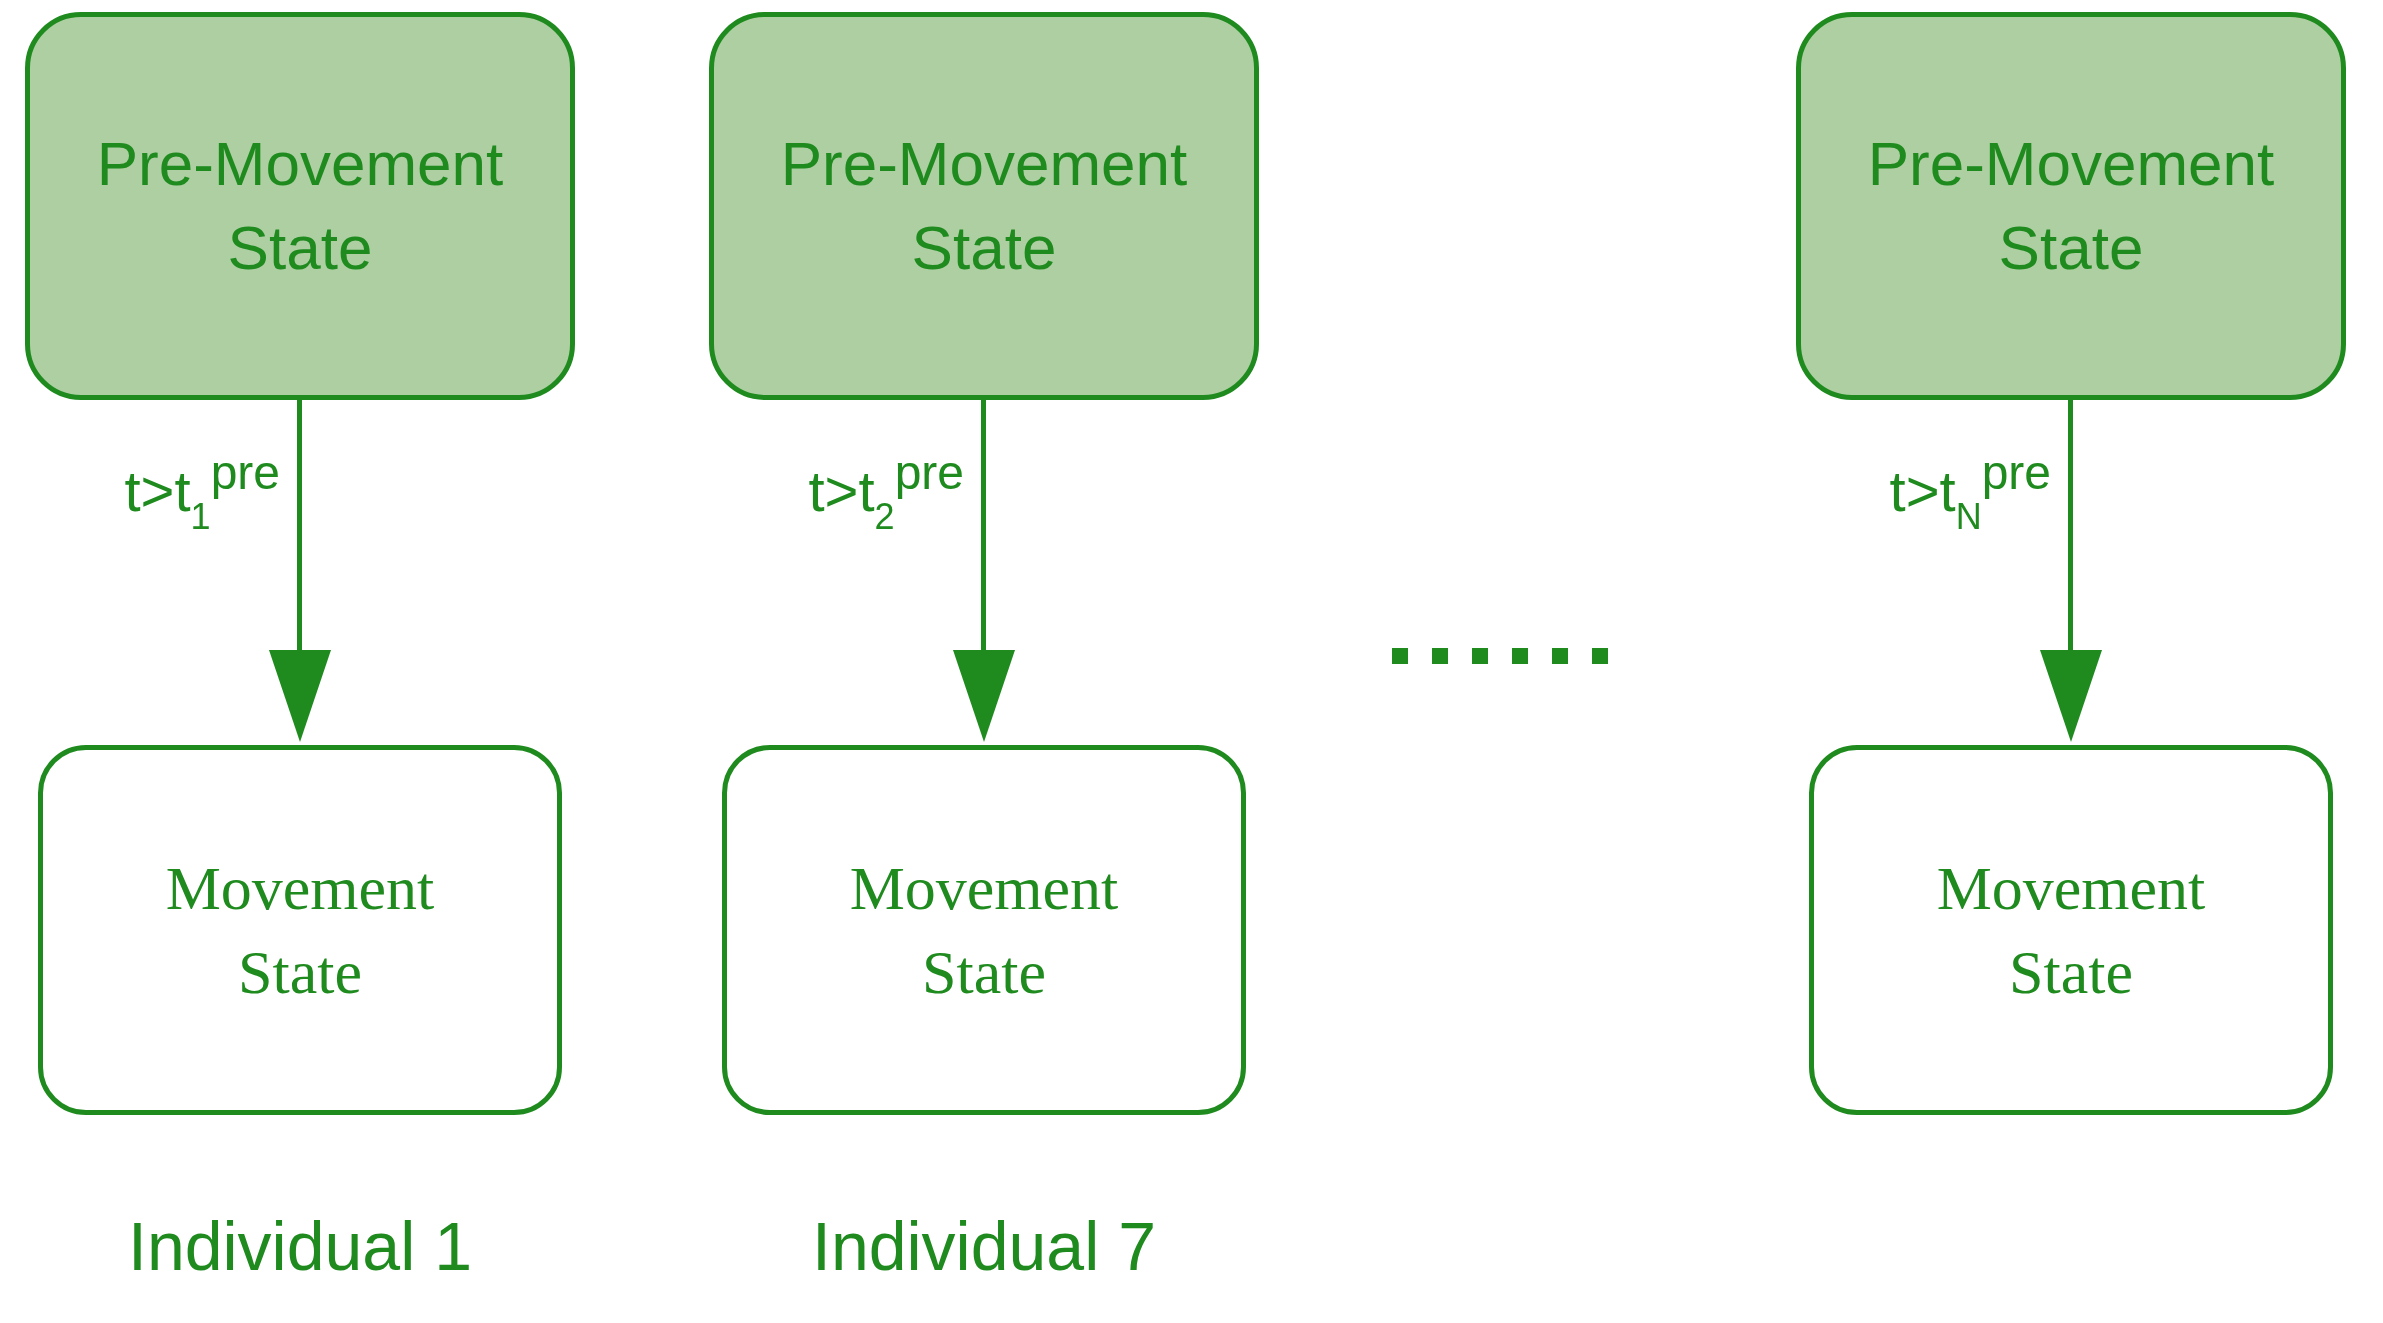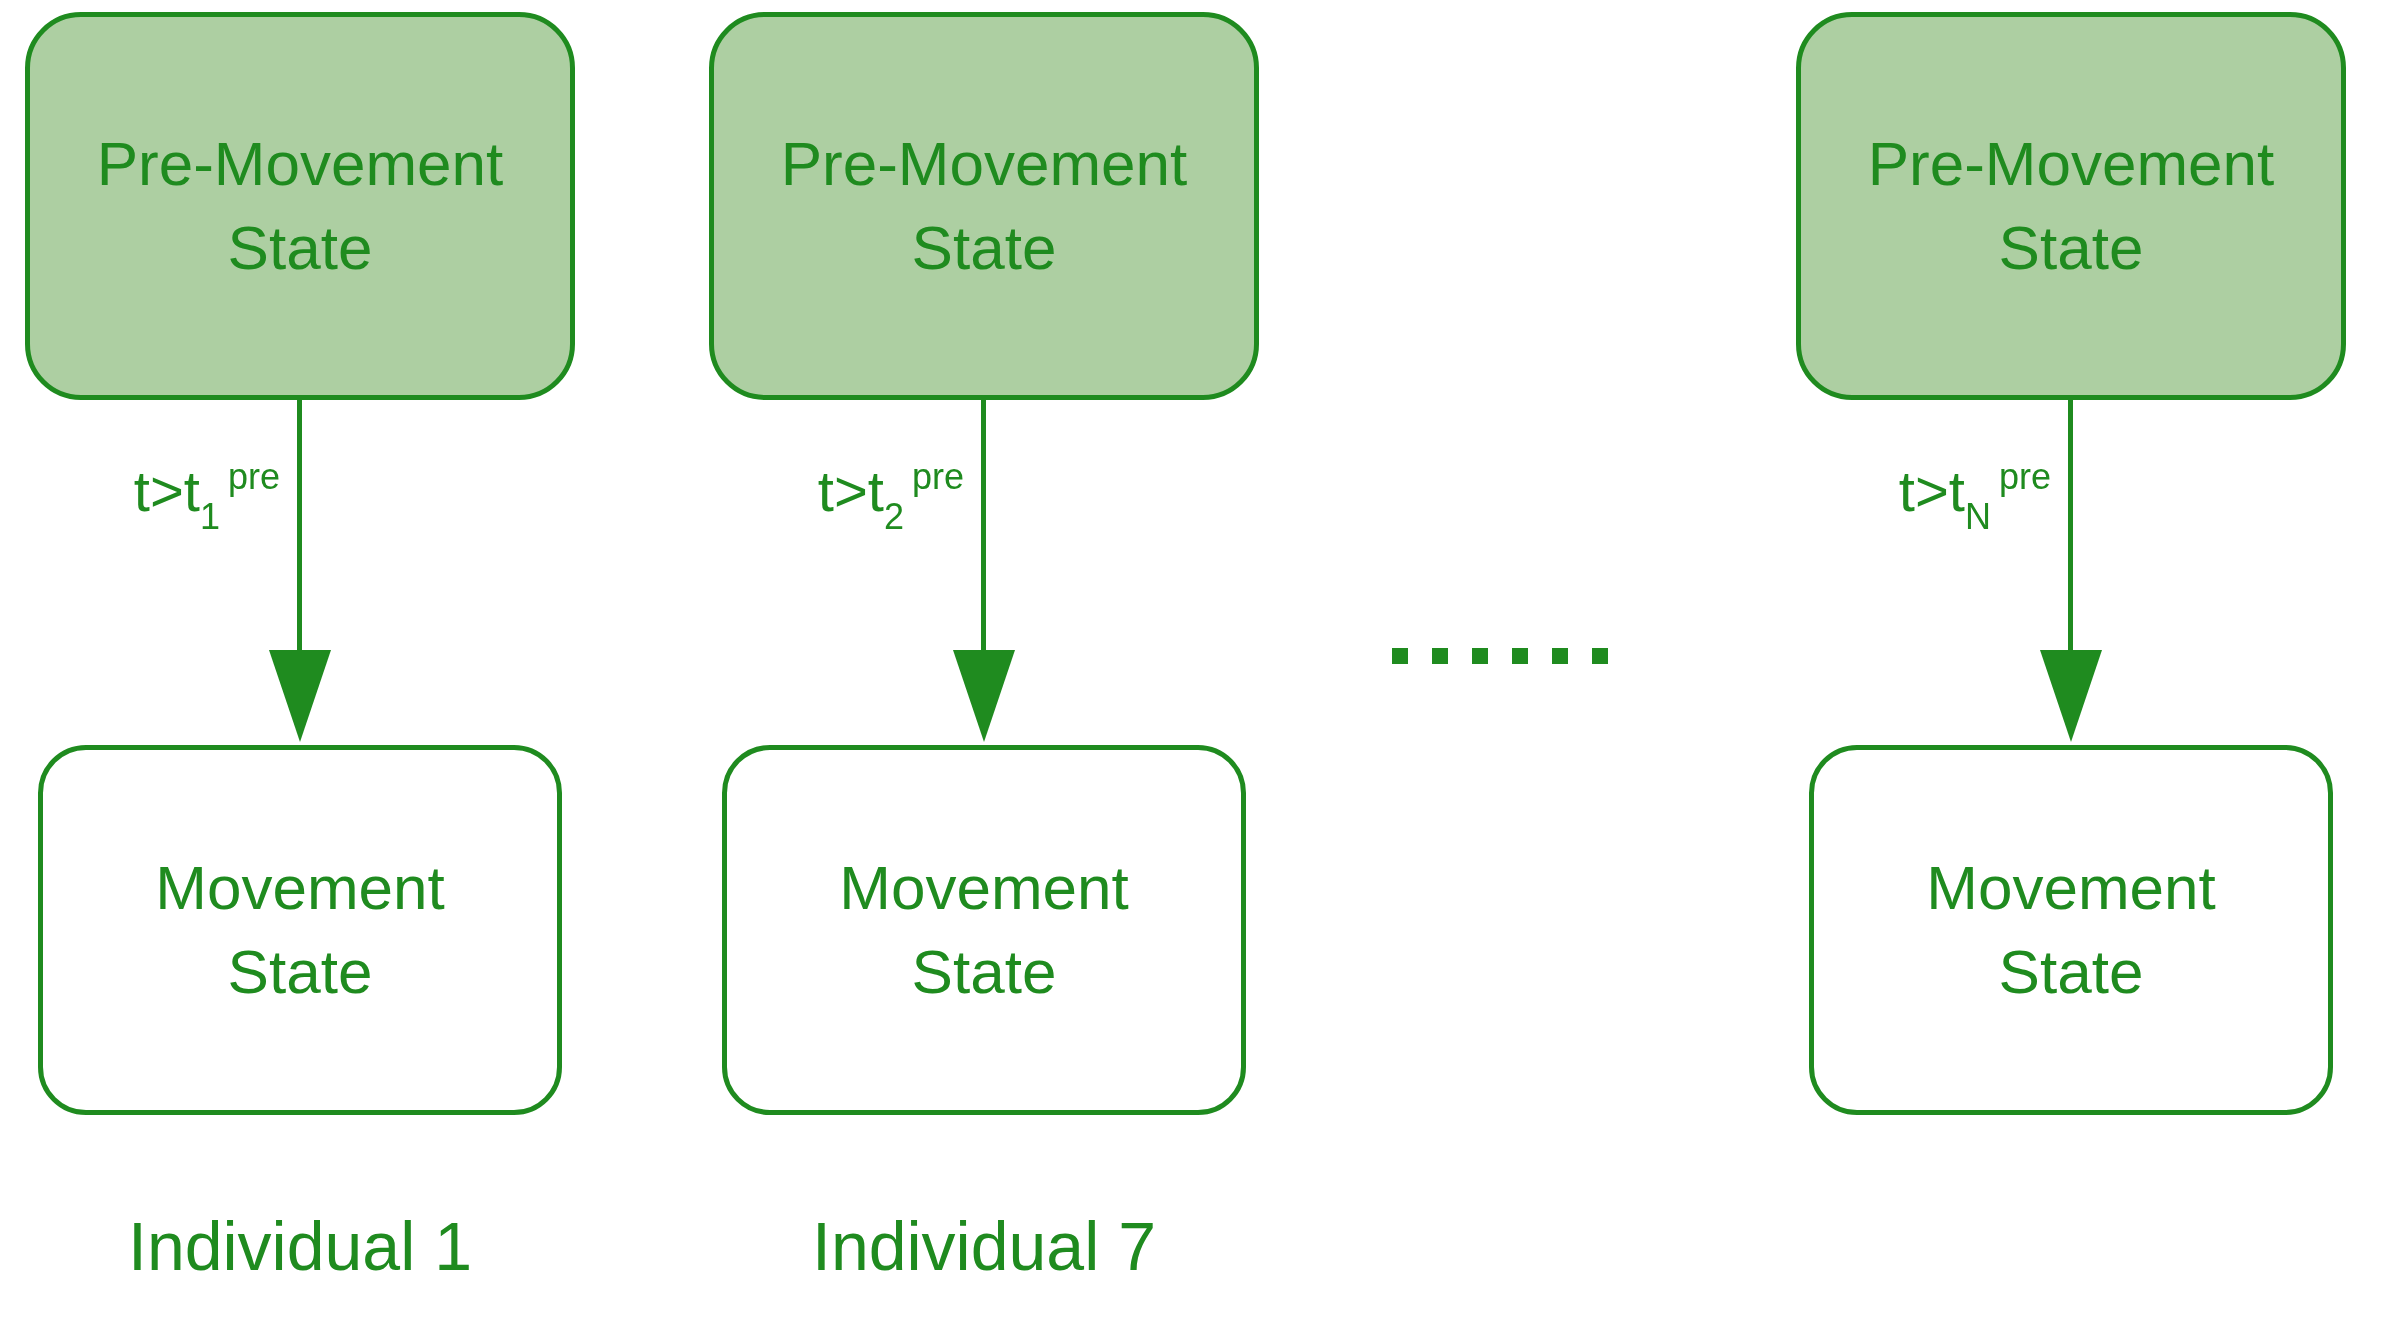--- a/index.html
+++ b/index.html
@@ -51,20 +51,21 @@
     border-radius:56px;
     background:var(--box-fill);
   }
   .move-box{
     left:13px;
     top:745px;
     width:524px;
     height:370px;
     border-radius:48px;
     background:var(--background);
+    font-family:Liberation Serif, serif;
   }
   .arrow-line{
     position:absolute;
     left:272px;
     top:400px;
     width:5px;
     height:258px;
     background:var(--stroke-green);
   }
   .arrow-head{
@@ -85,24 +86,23 @@
     line-height:58px;
     white-space:nowrap;
     text-align:right;
   }
   .transition-label sub{
     font-size:36px;
     line-height:0;
     vertical-align:-18px;
   }
   .transition-label sup{
-    font-size:36px;
+    font-size:48px;
     line-height:0;
     vertical-align:22px;
-    margin-left:8px;
   }
   .caption{
     position:absolute;
     left:0;
     top:1215px;
     width:100%;
     text-align:center;
     color:var(--text-green);
     font-size:68px;
     line-height:62px;

